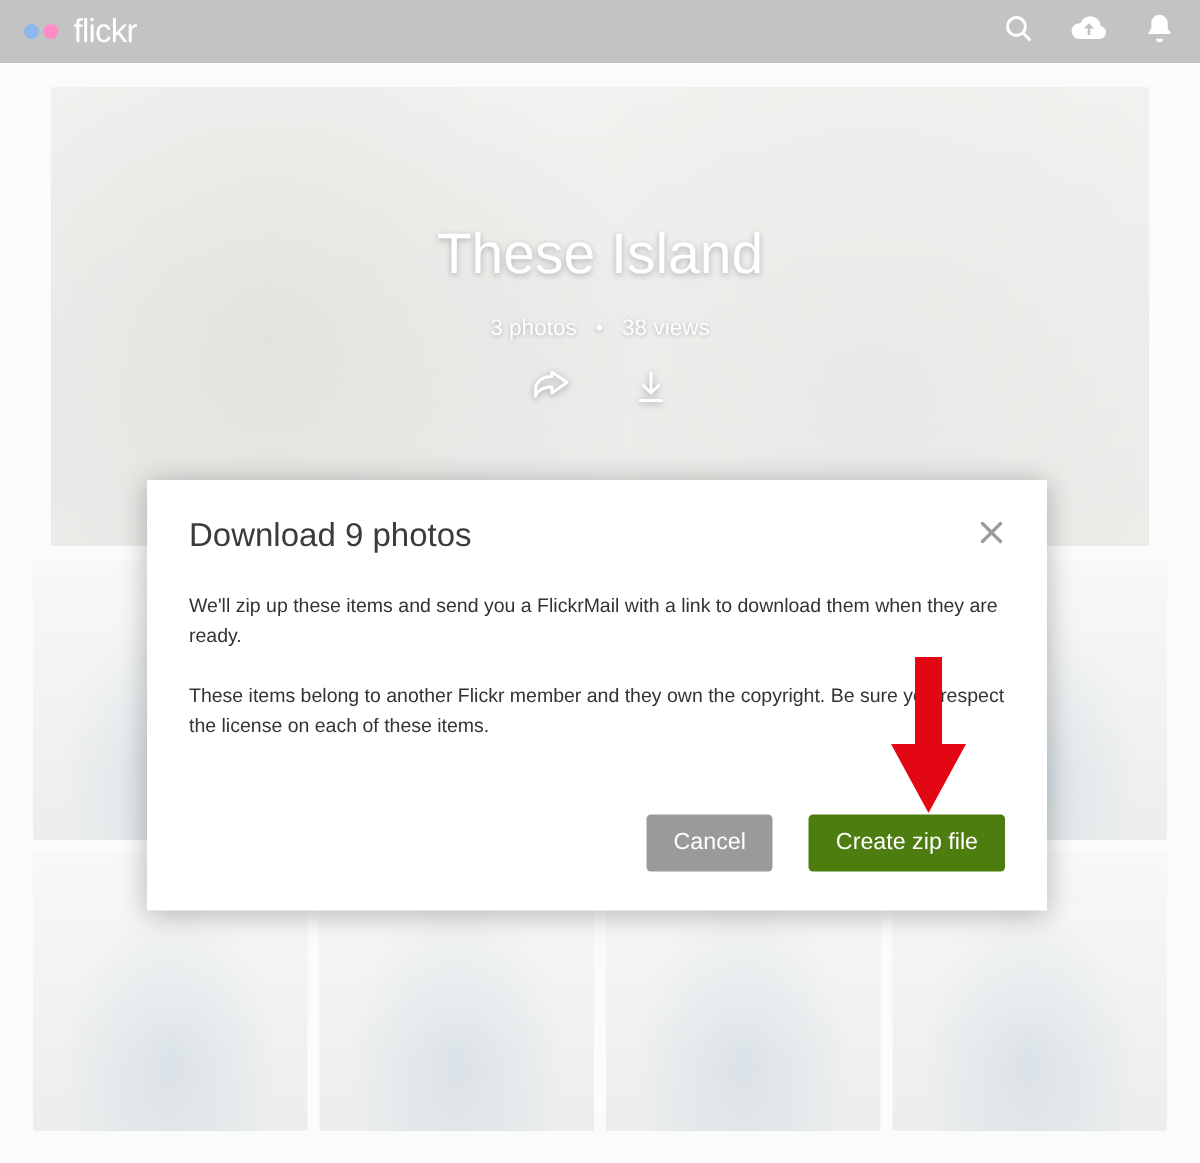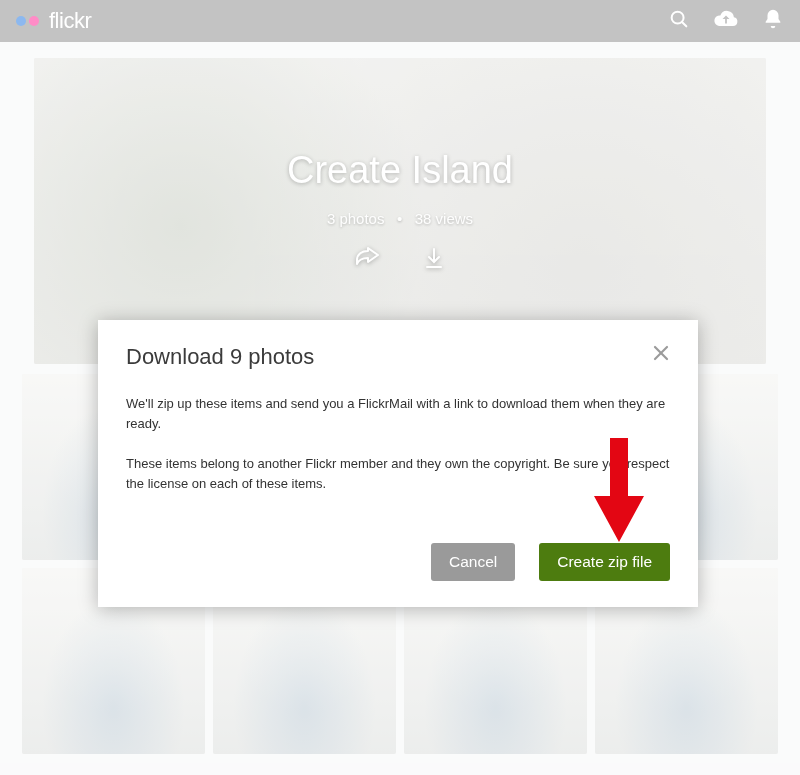--- a/index.html
+++ b/index.html
@@ -88,21 +88,21 @@
   
   .modal {
     position:absolute;
     left:98px;
     top:320px;
     width:600px;
     background:#fff;
     box-shadow: 0 2px 18px rgba(0,0,0,0.28);
     padding: 24px 28px 26px 28px;
   }
-  .modal-header { display:flex; justify-content:space-between; align-items:flex-start; }
+  .modal-header { display:flex; justify-content:space-between; align-items:center; }
   .modal-title { font-size:22px; font-weight:400; color:#3b3b3b; }
   .modal-close { cursor:pointer; color:#888; }
   .modal-body { margin-top:24px; font-size:13px; color:#333; line-height:1.55; }
   .modal-body p + p { margin-top:20px; }
   .modal-footer { margin-top:48px; display:flex; justify-content:flex-end; gap:24px; }
   .btn {
     border:none; font-size:15.5px; padding:10px 18px; border-radius:3px; cursor:pointer;
     font-weight:500;
   }
   .btn-cancel { background:#9a9a9a; color:#fff; }
@@ -143,21 +143,21 @@
     <span class="nav-icon">
       <svg width="22" height="22" viewBox="0 0 24 24" fill="#fff">
           <path d="M12 2a6 6 0 0 0-6 6v4l-2 3v1h16v-1l-2-3V8a6 6 0 0 0-6-6zm0 20a2.5 2.5 0 0 0 2.5-2.5h-5A2.5 2.5 0 0 0 12 22z"></path>
         </svg>
     </span>
   </div>
 </div>
 
 <div class="hero">
   <div class="hero-inner">
-    <div class="hero-title">Create Island</div>
+    <div class="hero-title">These Island</div>
     <div class="hero-meta">
       <span>3 photos</span>
       &nbsp;&nbsp;<span>•</span>&nbsp;&nbsp;
       <span>38 views</span>
     </div>
     <div class="hero-actions">
       <span>
         <svg width="26" height="22" viewBox="0 0 26 22" fill="none" stroke="#fff" stroke-width="2" stroke-linejoin="round">
             <path d="M2 13c0-6 5-9 11-9V1l10 7-10 7v-4c-5 0-9 1-11 6v-4z" fill="rgba(255,255,255,0.15)"></path>
           </svg>

